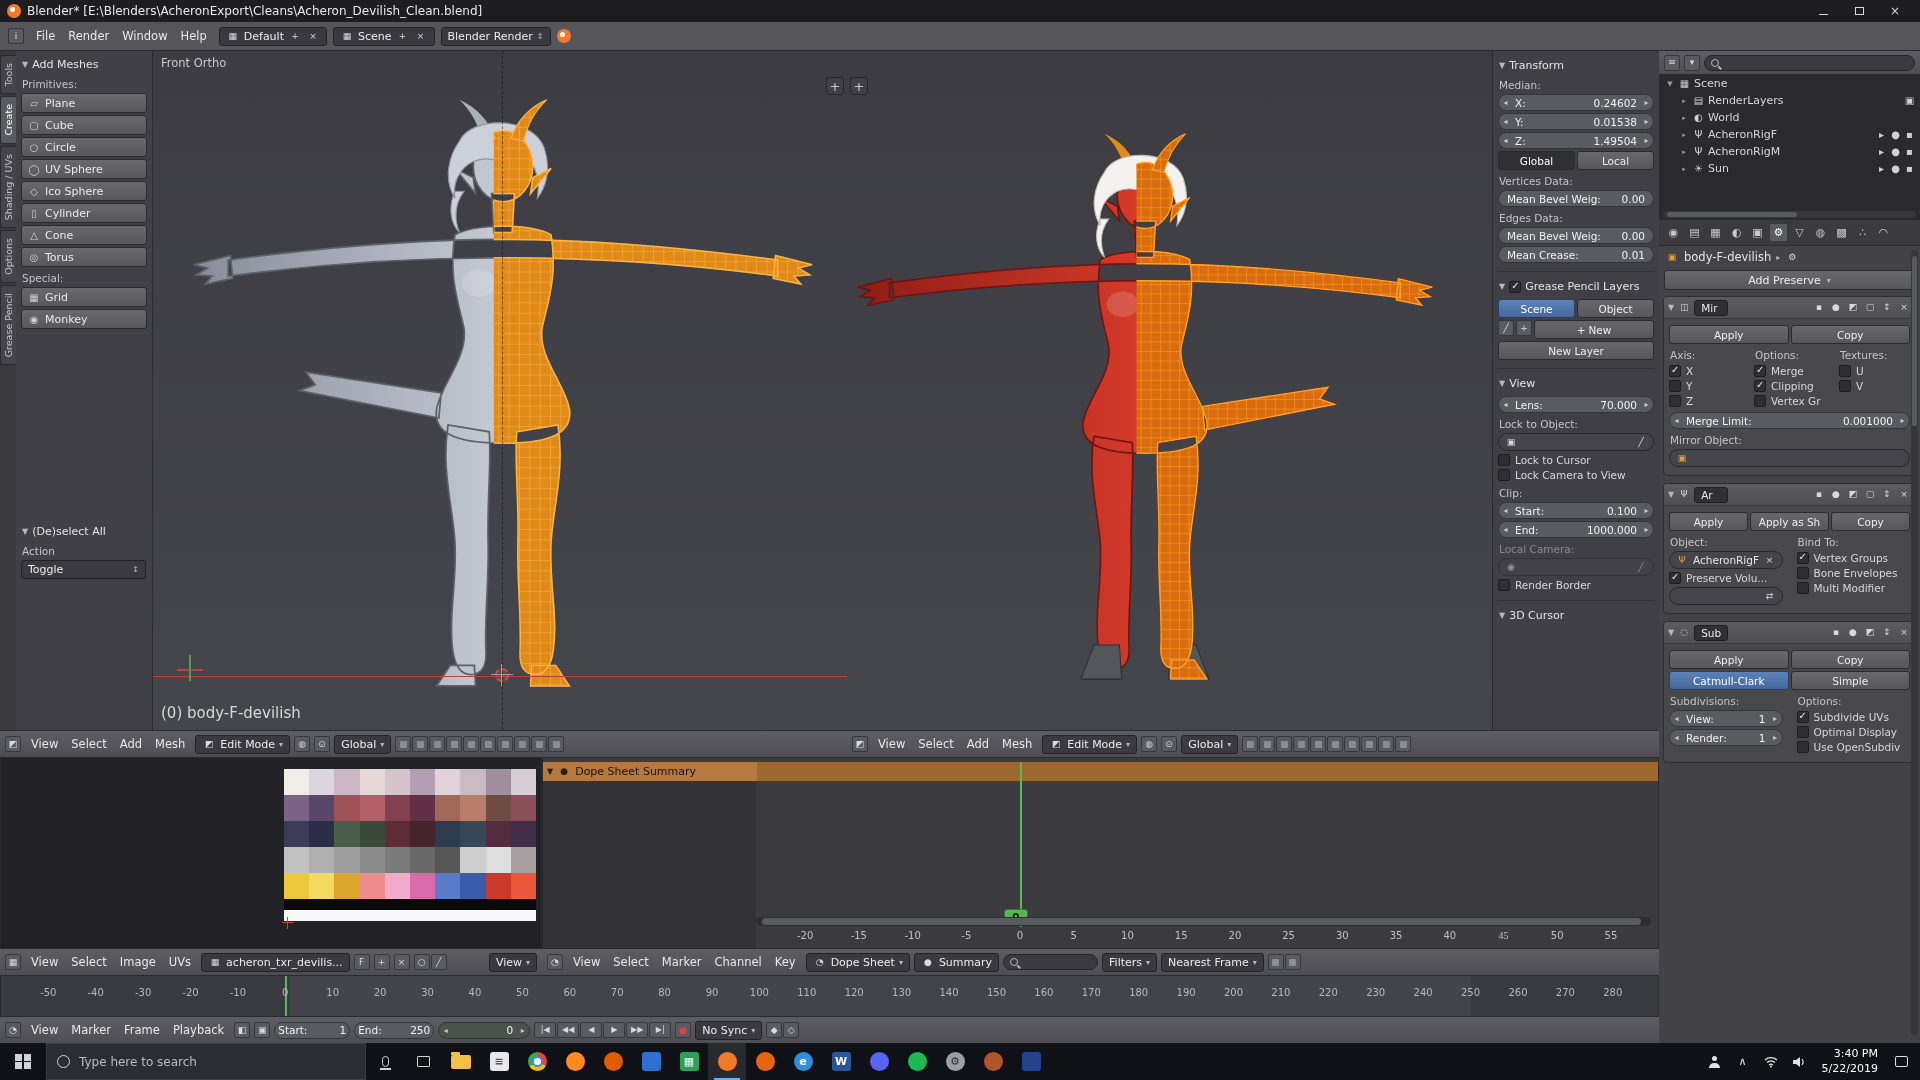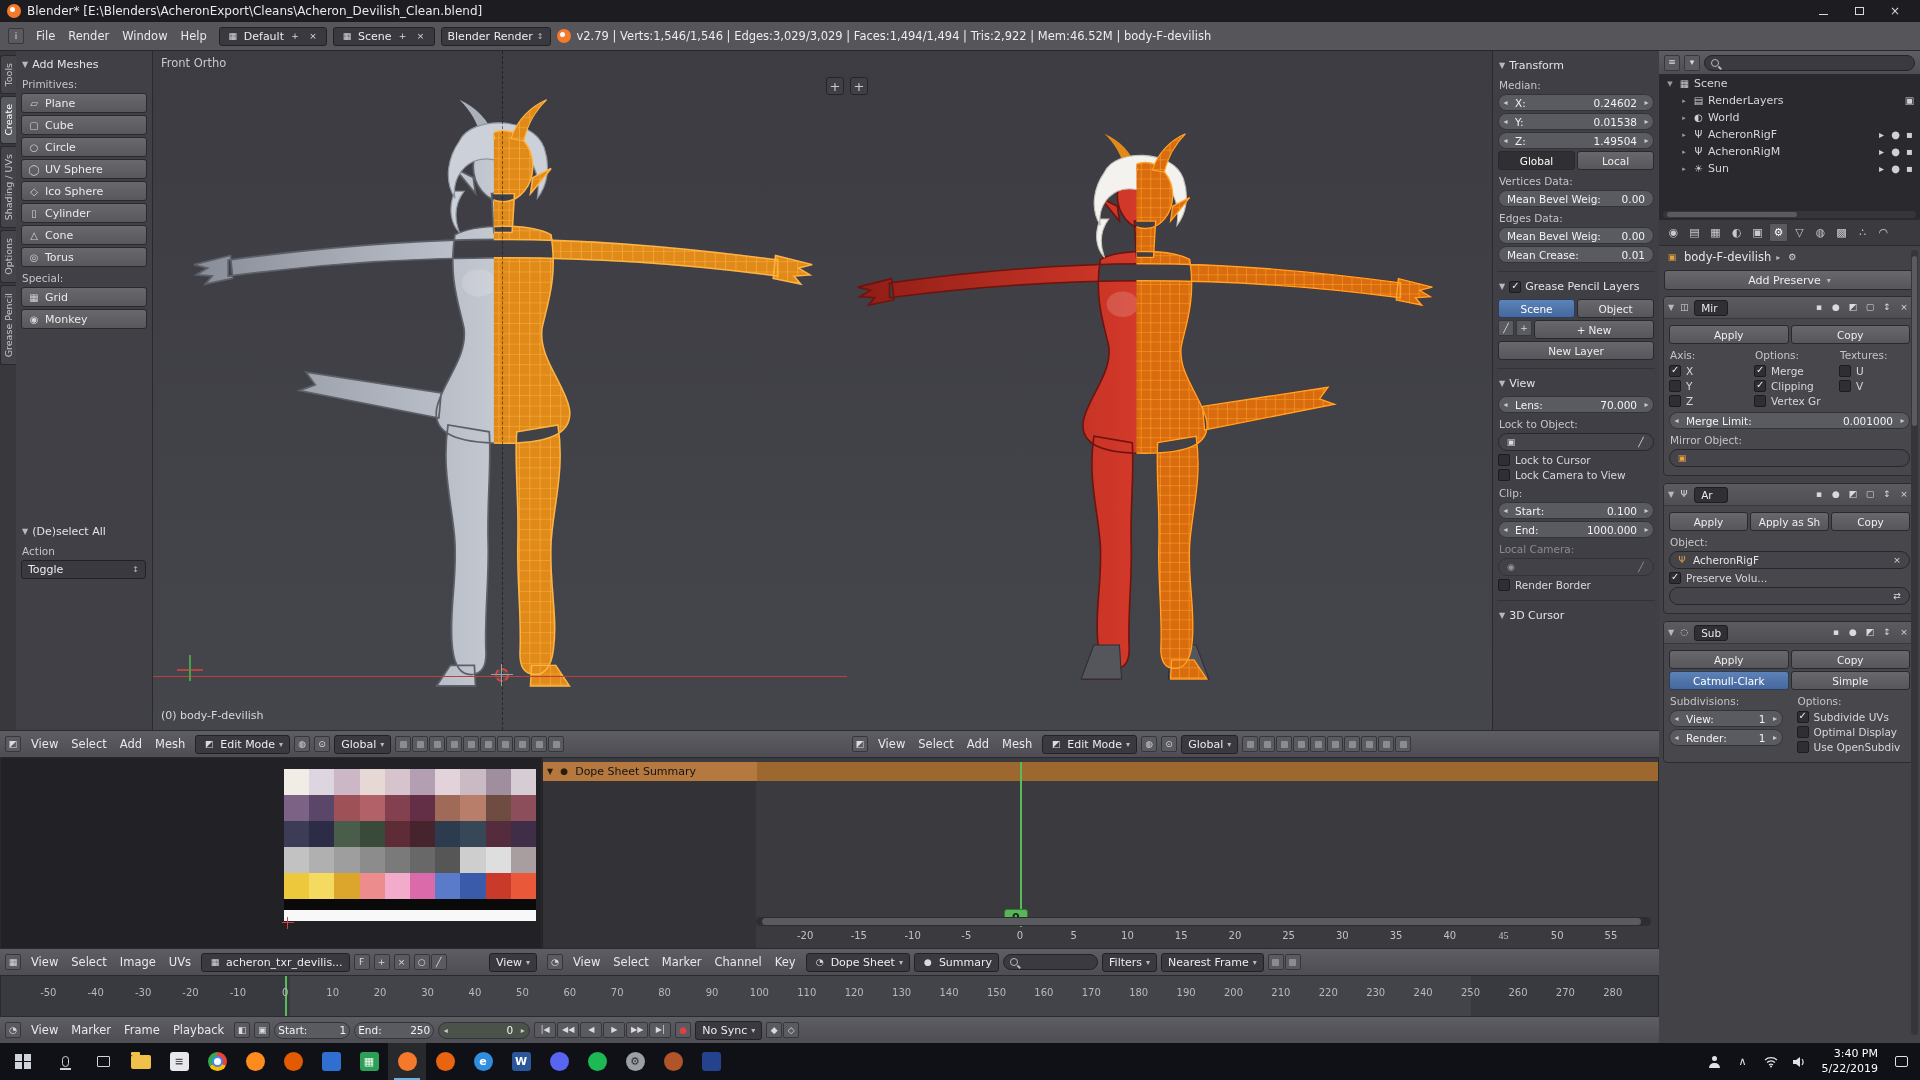--- a/index.html
+++ b/index.html
@@ -24,21 +24,21 @@
 .chip.blank::after{content:"";width:7px;height:7px;background:#8b8b93;border-radius:1px}
 .stats{font-size:11.5px;color:#ededef;white-space:nowrap;overflow:hidden}
 
 .ehdr{position:absolute;left:0;right:0;bottom:0;height:27px;background:linear-gradient(#5d5d63,#4d4d53);border-top:1px solid #2b2b2f;display:flex;align-items:center;gap:4px;padding:0 5px;overflow:hidden}
 
 #vpL{position:absolute;left:0;top:51px;width:847px;height:706px;box-shadow:inset 0 0 0 1px #2a2a2d}
 #vpR{position:absolute;left:847px;top:51px;width:812px;height:706px;box-shadow:inset 0 0 0 1px #2a2a2d}
 #canvasL{position:absolute;left:153px;top:0;width:694px;height:679px;background:linear-gradient(180deg,#3c3c42,#45454c);overflow:hidden}
 #canvasR{position:absolute;left:0;top:0;width:645px;height:679px;background:linear-gradient(180deg,#3c3c42,#45454c);overflow:hidden}
 .vplabel{position:absolute;left:8px;top:5px;font-size:11.5px;color:#c9c9cd}
-.objinfo{position:absolute;left:8px;bottom:8px;font-size:11px;color:#d8d8da}
+.objinfo{position:absolute;left:8px;bottom:8px;font-size:15px;color:#d8d8da}
 .redline{position:absolute;left:0;right:0;top:625px;height:1px;background:#bb4040}
 .dashline{position:absolute;left:349px;top:0;bottom:0;width:0;border-left:1px dashed rgba(10,10,12,.5)}
 .pluschip{position:absolute;width:18px;height:18px;background:#3f3f45;border:1px solid #26262a;border-radius:3px;color:#c9c9cd;display:flex;align-items:center;justify-content:center;font-size:13px}
 .cursor3d{position:absolute;left:342px;top:617px;width:14px;height:14px;border-radius:50%;border:2px dashed #d8493a;background:rgba(255,255,255,.06)}
 .cursor3d::before,.cursor3d::after{content:"";position:absolute;background:#9aa0a6}
 .cursor3d::before{left:-6px;right:-6px;top:4px;height:1px}
 .cursor3d::after{top:-6px;bottom:-6px;left:4px;width:1px}
 .gizx{position:absolute;left:24px;top:618px;width:26px;height:2px;background:#c04040}
 .gizy{position:absolute;left:36px;top:604px;width:2px;height:26px;background:#4aa04a}
 #modelL{position:absolute;left:-5px;top:35px;width:710px;height:687px}
@@ -192,21 +192,20 @@
       <span class="chip mini">▦</span>
       <span>Scene</span>
       <span class="chip mini">+</span>
       <span class="chip mini">×</span>
     </span>
     <span class="dd">
       <span>Blender Render</span>
       <span class="ddar">↕</span>
     </span>
     <span class="blogo"></span>
-    <span class="stats">v2.79 | Verts:1,546/1,546 | Edges:3,029/3,029 | Faces:1,494/1,494 | Tris:2,922 | Mem:46.52M | body-F-devilish</span>
   </div>
 
   <div id="vpL">
     <div id="canvasL">
       <div id="modelL"><svg viewBox="0 0 620 600" preserveAspectRatio="none">
             <defs>
               <linearGradient id="gL" x1="0" x2="1" y1="0" y2="0">
                 <stop offset="0" stop-color="#878c98"></stop>
                 <stop offset="0.5" stop-color="#c6cad3"></stop>
                 <stop offset="1" stop-color="#878c98"></stop>
@@ -1001,20 +1000,35 @@
                 </div>
               <div class="chk">
                   <span class="box on"></span>
                   <span>Preserve Volu...</span>
                 </div>
               <div class="objfield">
                   <span class="fl"></span>
                   <span class="chip mini">⇄</span>
                 </div>
             </div>
+            <div>
+              <div class="plabel">Bind To:</div>
+              <div class="chk">
+                  <span class="box on"></span>
+                  <span>Vertex Groups</span>
+                </div>
+              <div class="chk">
+                  <span class="box"></span>
+                  <span>Bone Envelopes</span>
+                </div>
+              <div class="chk">
+                  <span class="box"></span>
+                  <span>Multi Modifier</span>
+                </div>
+            </div>
           </div>
         </div>
       </div>
 
       <div class="modpanel">
         <div class="modhead">
           <span class="tri">▼</span>
           <span class="chip mini">◌</span>
           <span class="modname">Sub</span>
           <span style="flex:1"></span>
@@ -1079,20 +1093,24 @@
 
   <div id="taskbar">
     <div class="tstart">
         <span class="winlogo">
           <span></span>
           <span></span>
           <span></span>
           <span></span>
         </span>
       </div>
+    <div class="tsearch">
+        <span class="ring"></span>
+        <span>Type here to search</span>
+      </div>
     <div class="tbtn">
         <span class="micic"></span>
       </div>
     <div class="tbtn">
         <span class="tvic"></span>
       </div>
     <div id="tb-apps" style="display:flex">
         <div class="tbtn">
           <span class="appic folder" style="background: rgb(240, 192, 74);"></span>
         </div>

